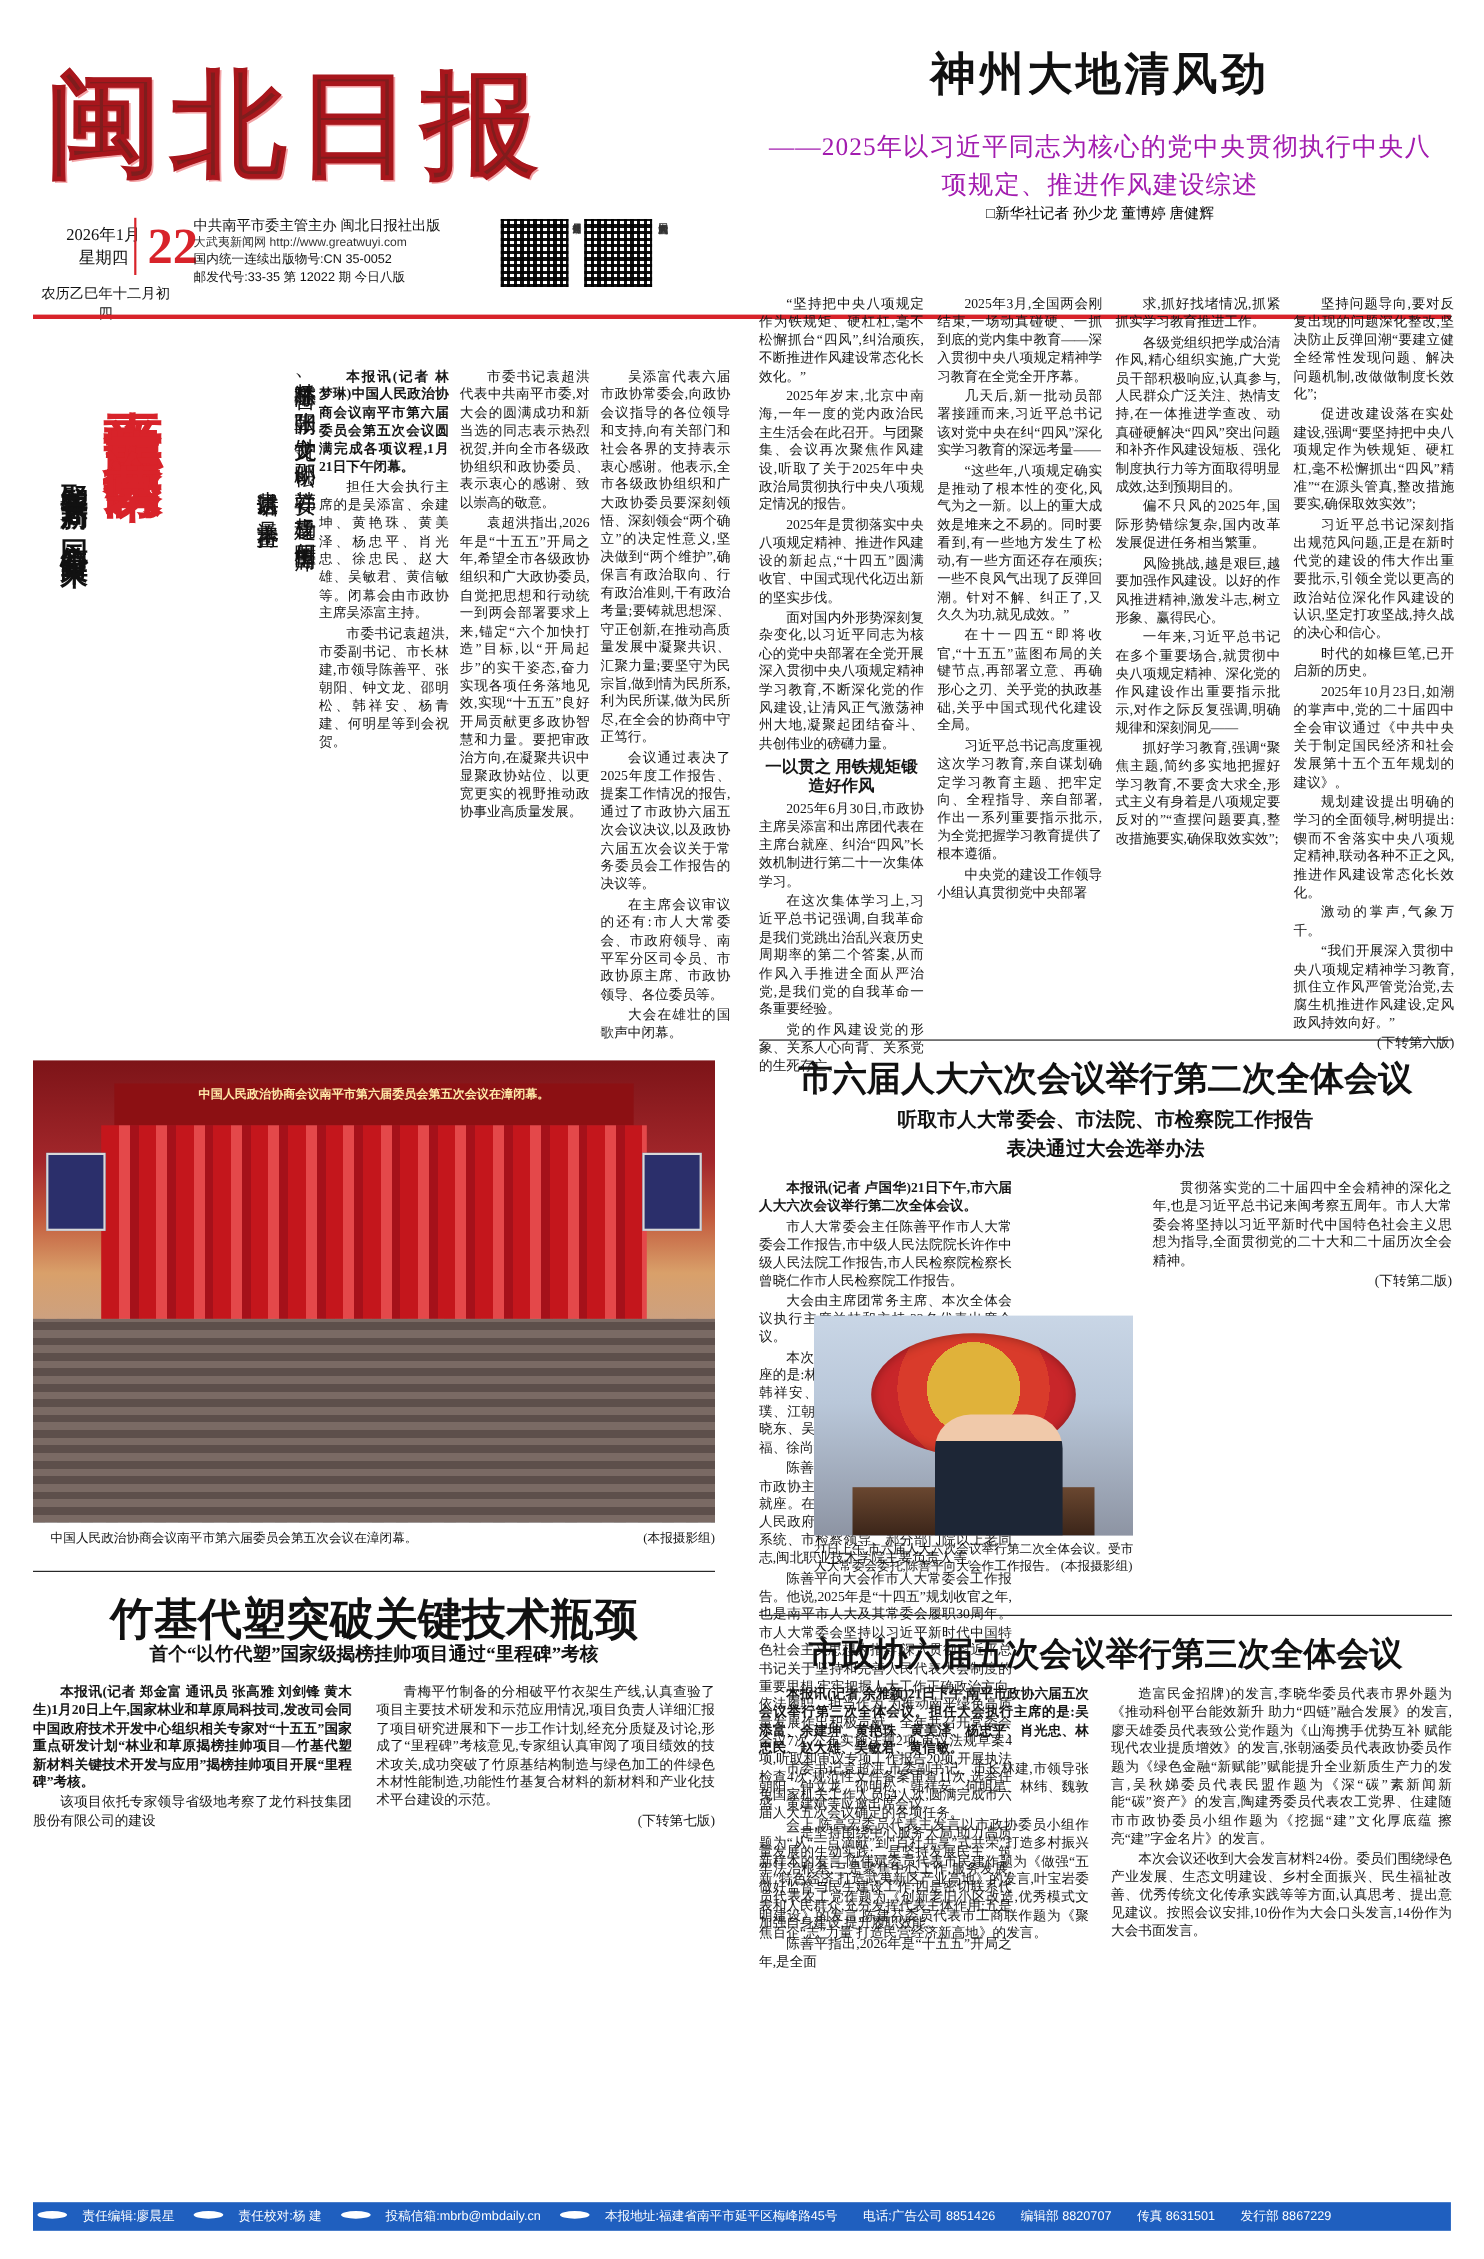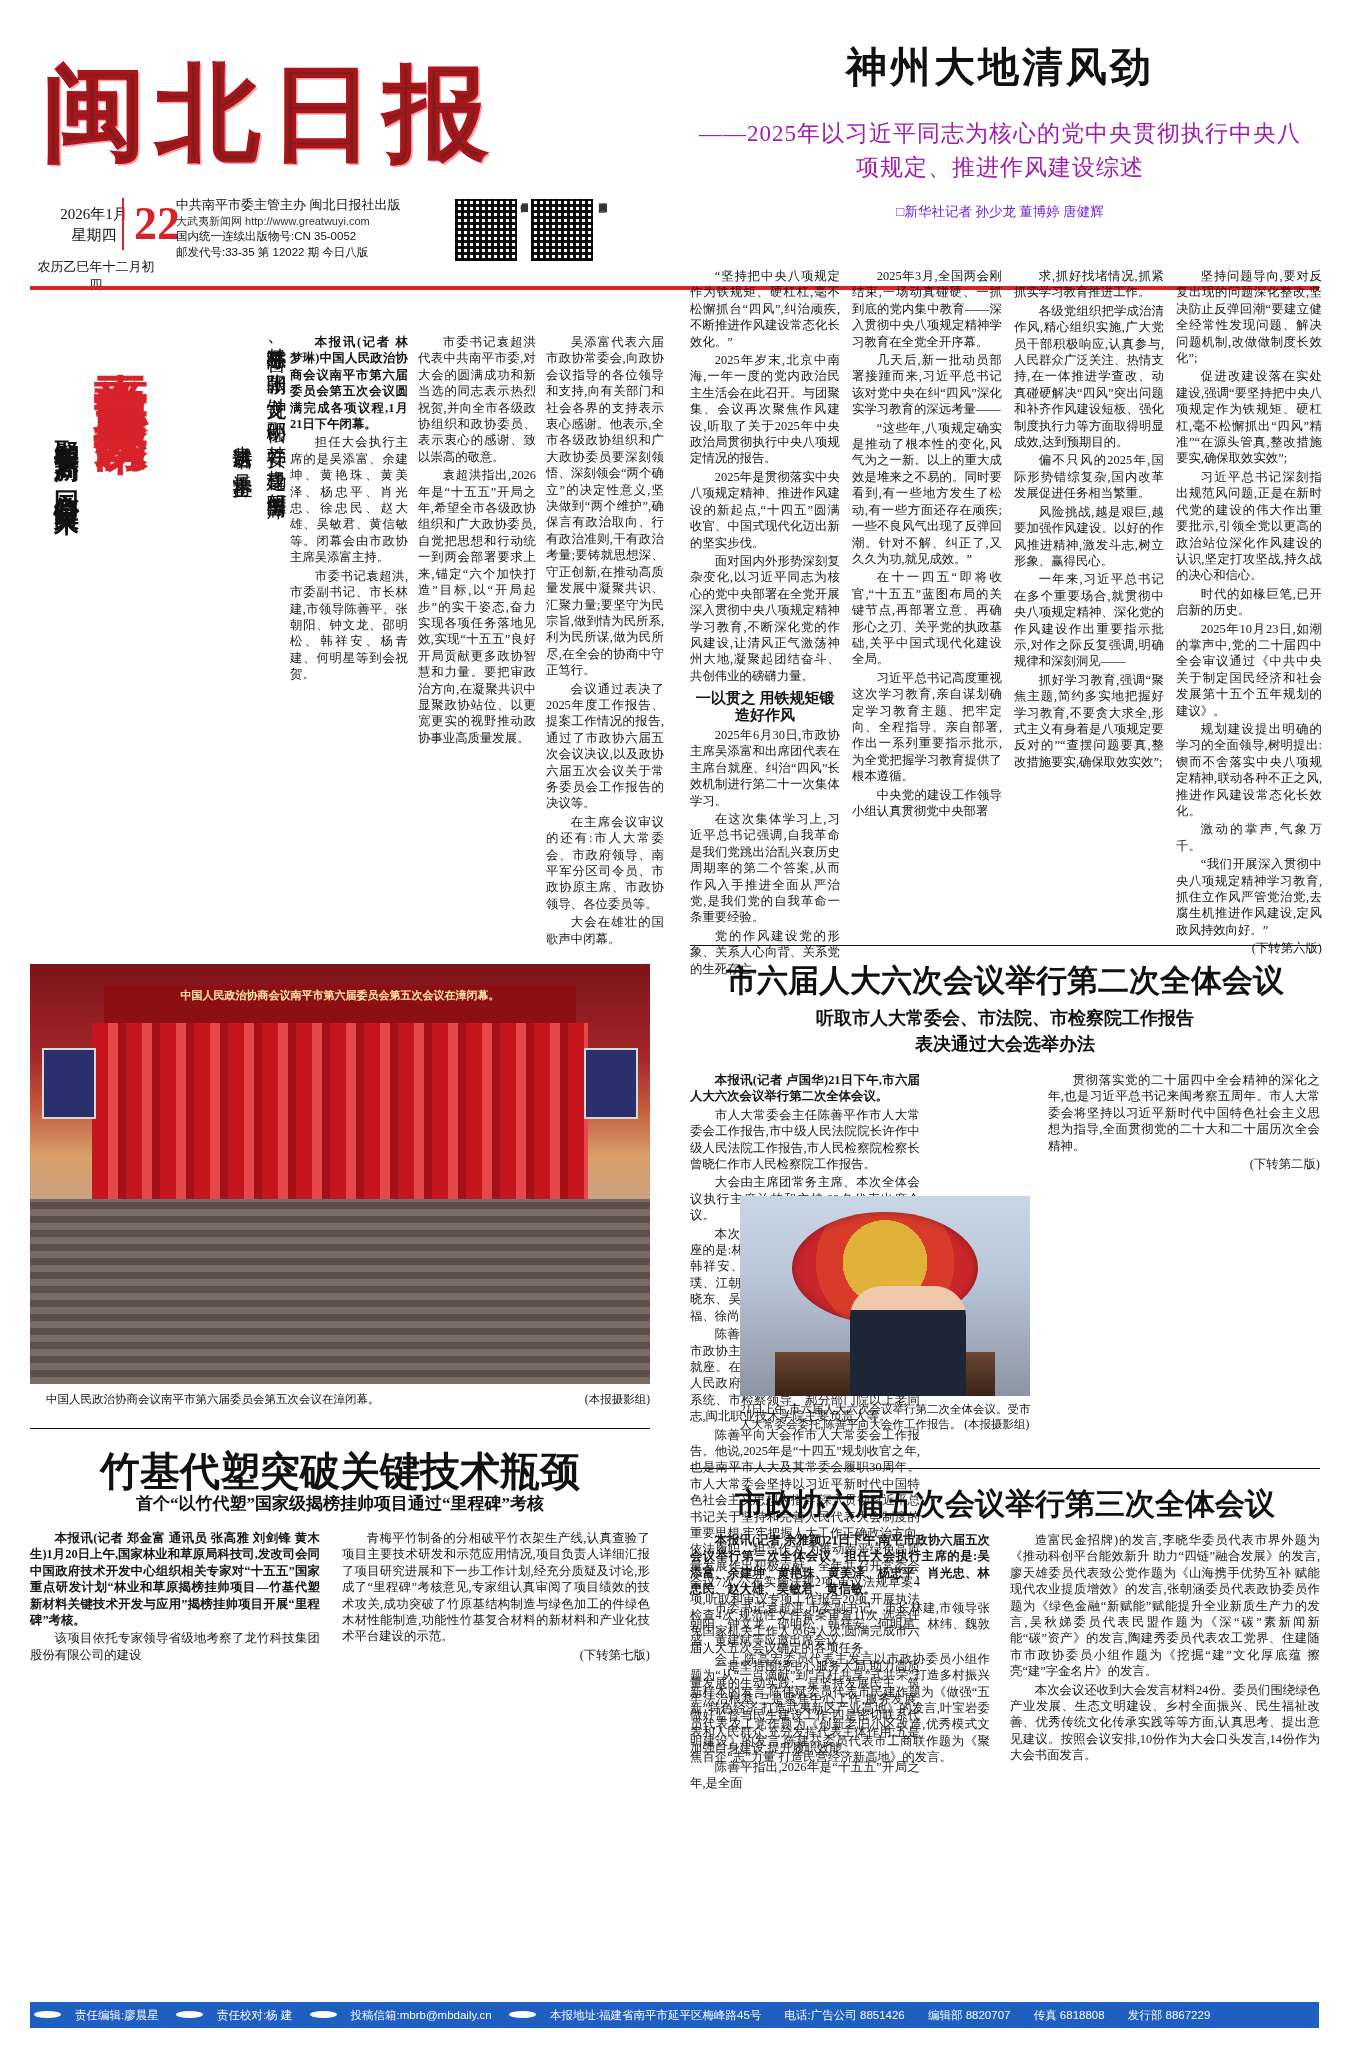--- a/index.html
+++ b/index.html
@@ -49,21 +49,21 @@
   .qr-cap{position:absolute;top:196px;font-size:9px;writing-mode:vertical-rl;color:#333;}
   .qr-cap.c1{left:518px;}
   .qr-cap.c2{left:596px;}
 
   .codes{position:absolute;left:176px;top:228px;font-size:11.5px;line-height:16px;color:#111;font-family:"Liberation Sans",sans-serif;}
 
   
   .head-right{position:absolute;left:690px;top:40px;width:620px;text-align:center;}
   .hr-title{font-size:41px;font-weight:bold;letter-spacing:3px;font-family:"DejaVu Serif",serif;}
   .hr-sub{font-size:23px;font-weight:normal;line-height:34px;margin-top:22px;letter-spacing:1px;color:#a21caf;}
-  .hr-by{font-size:13.5px;margin-top:18px;color:#6d28d9;}
+  .hr-by{font-size:13.5px;margin-top:0;color:#000000;}
 
   
   .rule-red{position:absolute;left:30px;width:1289px;height:4px;background:#d8232a;}
   .rule-thin{position:absolute;height:1px;background:#111;}
 
   
   .vmain{
     position:absolute;left:78px;top:330px;width:92px;height:620px;
     writing-mode:vertical-rl;text-orientation:upright;
     font-size:54px;font-weight:bold;letter-spacing:4px;color:#d8232a;
@@ -287,17 +287,17 @@
     <p style="text-align:right;text-indent:0;">(下转第七版)</p>
   </div>
 
   <div class="footbar">
     <span class="footdot"></span><span>责任编辑:廖晨星</span>
     <span class="footdot"></span><span>责任校对:杨 建</span>
     <span class="footdot"></span><span>投稿信箱:mbrb@mbdaily.cn</span>
     <span class="footdot"></span><span>本报地址:福建省南平市延平区梅峰路45号</span>
     <span>电话:广告公司 8851426</span>
     <span>编辑部 8820707</span>
-    <span>传真 6818808</span>
+    <span>传真 8631501</span>
     <span>发行部 8867229</span>
   </div>
 
 </div>
 
 </body></html>

